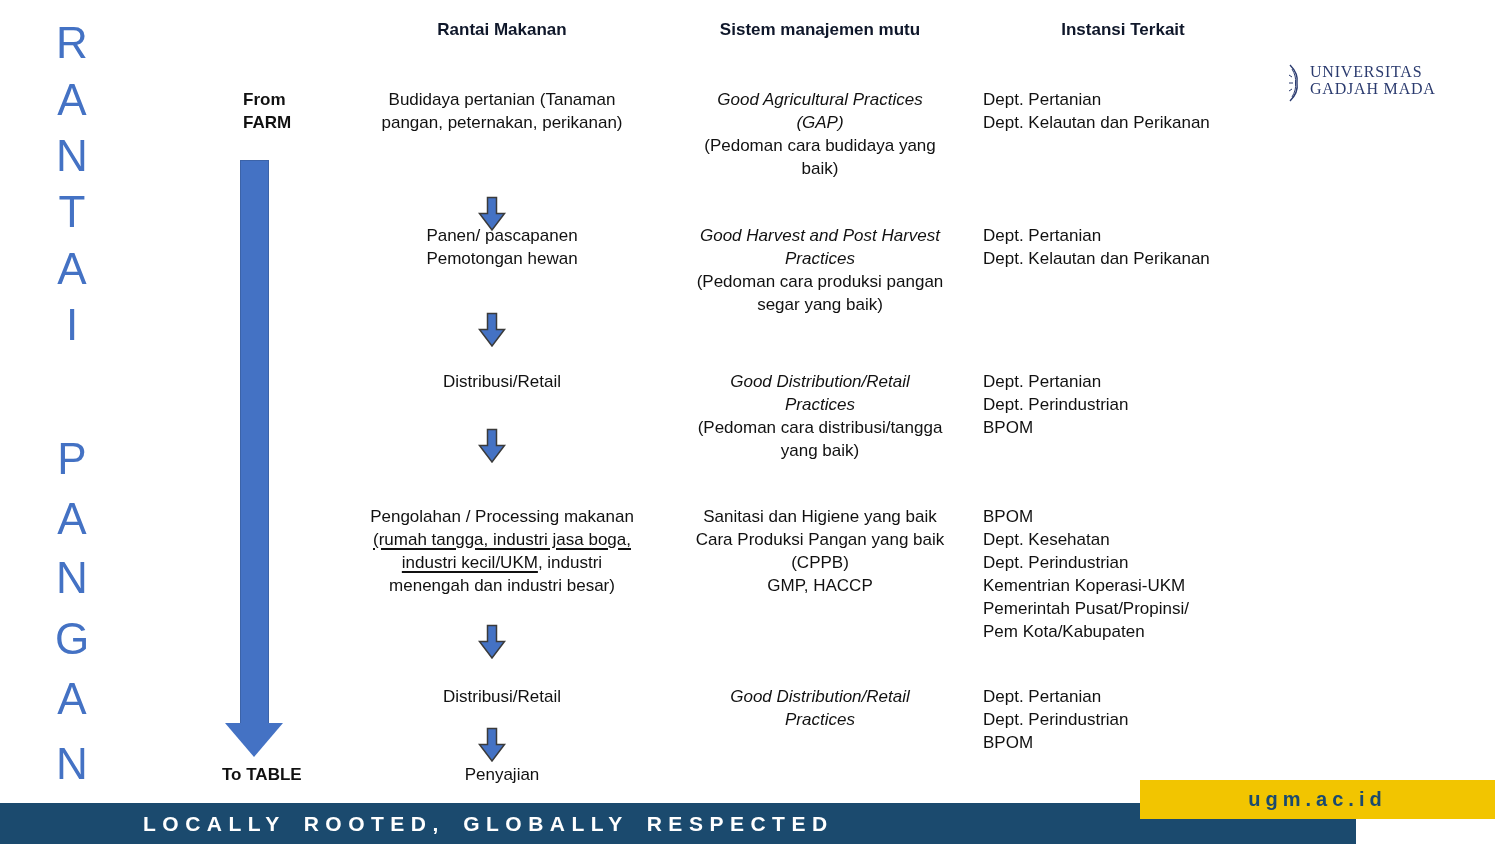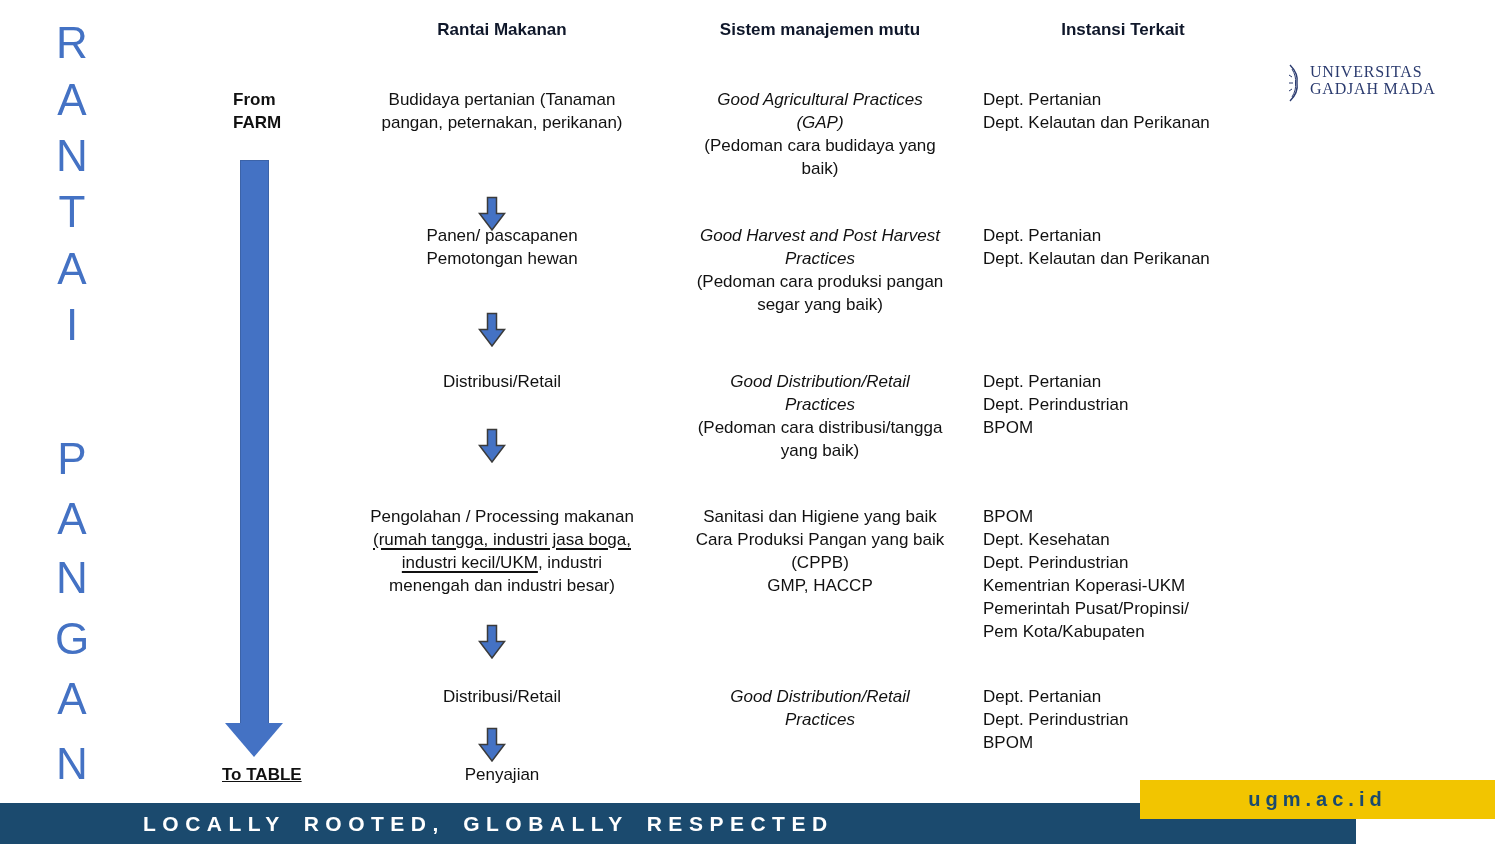--- a/index.html
+++ b/index.html
@@ -111,25 +111,25 @@
       <path d="M4 2 C10 8 12 14 11 20 C12 26 10 32 4 38" fill="none" stroke="#2B3B6F" stroke-width="1.4"></path>
       <path d="M6 6 C9 11 10 15 9.5 20 C10 25 9 29 6 34" fill="none" stroke="#2B3B6F" stroke-width="1"></path>
       <path d="M3 12 l3 2 M3 20 l4 0 M3 28 l3 -2" fill="none" stroke="#2B3B6F" stroke-width="1"></path>
     </svg>
     <div class="logo-text">
       <div>UNIVERSITAS</div>
       <div>GADJAH MADA</div>
     </div>
   </div>
 
-  <div class="flow-label" style="left:233px; top:88px;">
+  <div class="flow-label" style="left:243px; top:88px;">
     <div>From</div>
     <div>FARM</div>
   </div>
-  <div class="flow-label" style="left:222px; top:763px;text-decoration:underline;">To TABLE</div>
+  <div class="flow-label" style="left:222px; top:763px;">To TABLE</div>
 
   <div class="big-arrow-shaft"></div>
   <div class="big-arrow-head"></div>
 
   <svg class="sm-arrow" style="top:196px" viewBox="0 0 30 36">
       <path d="M10.5 1.5 h9 v16 h8 L15 34 L2.5 17.5 h8 Z" fill="#4472C4" stroke="#3a3a3a" stroke-width="1.5"></path>
     </svg>
   <svg class="sm-arrow" style="top:312px" viewBox="0 0 30 36">
       <path d="M10.5 1.5 h9 v16 h8 L15 34 L2.5 17.5 h8 Z" fill="#4472C4" stroke="#3a3a3a" stroke-width="1.5"></path>
     </svg>

